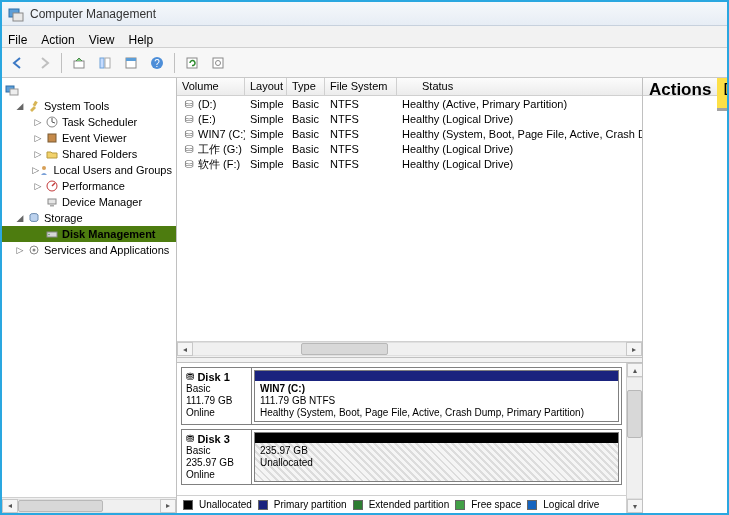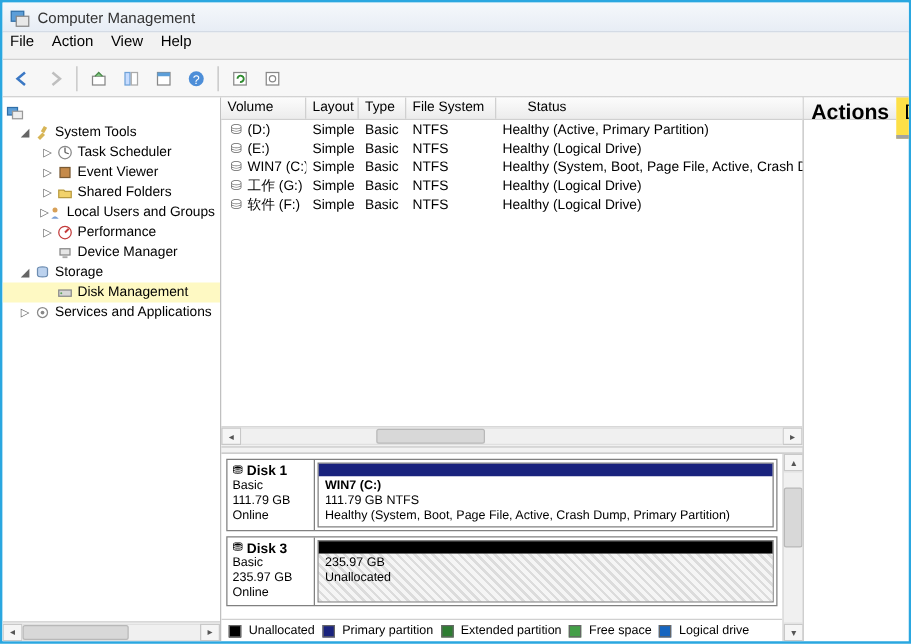--- a/index.html
+++ b/index.html
@@ -4,38 +4,38 @@
 <style>
   * { box-sizing: border-box; font-family: "Segoe UI", Tahoma, sans-serif; }
   html, body { margin: 0; padding: 0; }
   body { width: 729px; height: 515px; border: 2px solid #2aa7e0; background: #fff; overflow: hidden; display: flex; flex-direction: column; }
 
   
   .titlebar { height: 24px; background: linear-gradient(#f5f8fb,#e7edf5); display: flex; align-items: center; padding: 0 6px; font-size: 12px; color: #333; border-bottom: 1px solid #c7d1dd; }
   .titlebar .icon { width: 16px; height: 16px; margin-right: 6px; display: inline-block; }
 
   
-  .menubar { height: 22px; background: #f2f2f2; display: flex; align-items: flex-start; padding: 0 6px; font-size: 12px; gap: 14px; border-bottom: 1px solid #d0d0d0; }
+  .menubar { height: 22px; background: #f2f2f2; display: flex; align-items: flex-end; padding: 0 6px; font-size: 12px; gap: 14px; border-bottom: 1px solid #d0d0d0; }
   .menu-item { cursor: default; }
 
   
   .toolbar { height: 30px; background: #f7f7f7; display: flex; align-items: center; padding: 0 4px; border-bottom: 1px solid #c8c8c8; gap: 2px; }
   .tool-btn { width: 24px; height: 24px; display: flex; align-items: center; justify-content: center; border: 1px solid transparent; border-radius: 2px; }
   .tool-sep { width: 1px; height: 20px; background: #c0c0c0; margin: 0 3px; }
 
   
   .main { flex: 1 1 auto; display: flex; min-height: 0; }
 
   
   .tree-pane { width: 175px; min-width: 175px; border-right: 1px solid #c0c0c0; overflow: hidden; background: #fff; position: relative; }
   .tree { font-size: 11px; padding: 4px 0 0 0; white-space: nowrap; }
   .tree-row { display: flex; align-items: center; height: 16px; line-height: 16px; padding-right: 4px; }
   .tw { width: 12px; display: inline-flex; justify-content: center; color: #666; font-size: 9px; }
   .ico { width: 16px; height: 14px; display: inline-flex; align-items: center; justify-content: center; margin-right: 2px; }
-  .tree-row.selected { background: #fef9c3; }
+  .tree-row.selected { background: #4d7c0f; font-weight: bold; }
   .tree-scroll-x { position: absolute; left: 0; right: 0; bottom: 0; height: 16px; background: #f0f0f0; border-top: 1px solid #d0d0d0; display: flex; align-items: center; }
   .sb-btn { width: 16px; height: 14px; background: #f5f5f5; border: 1px solid #c8c8c8; display: flex; align-items: center; justify-content: center; font-size: 8px; color: #555; }
   .sb-track { flex: 1; height: 14px; background: #f0f0f0; border-top: 1px solid #e0e0e0; border-bottom: 1px solid #e0e0e0; position: relative; }
   .sb-thumb { position: absolute; top: 0; bottom: 0; background: #d8d8d8; border: 1px solid #b8b8b8; border-radius: 2px; }
 
   
   .center { flex: 1 1 auto; display: flex; flex-direction: column; min-width: 0; }
 
   
   .vol-area { flex: 1 1 auto; min-height: 0; display: flex; flex-direction: column; position: relative; }

